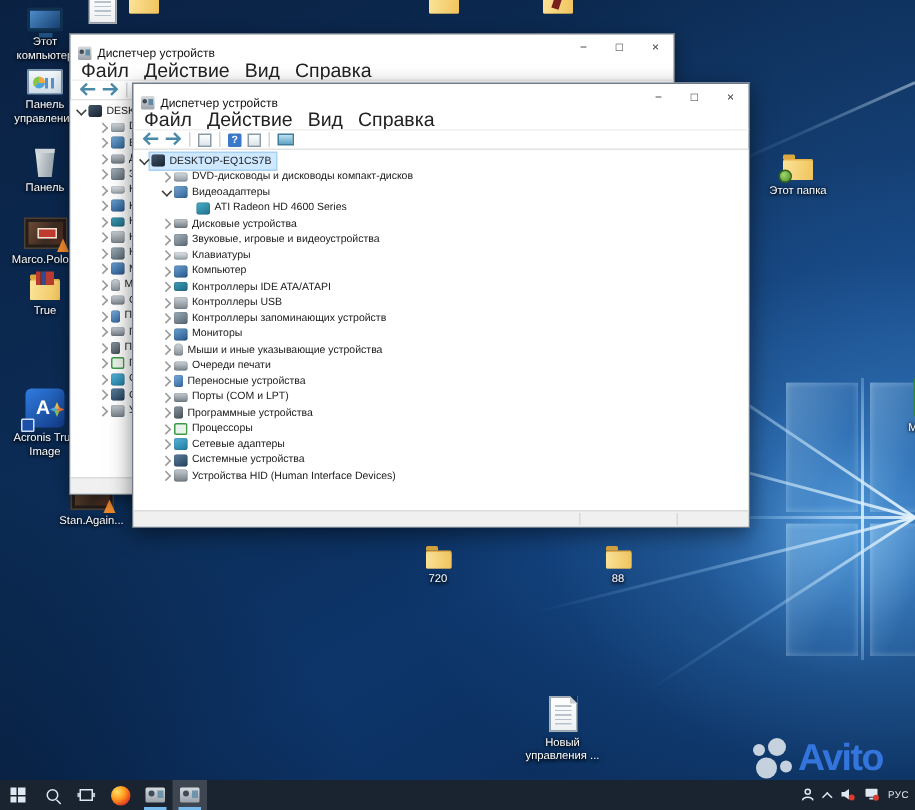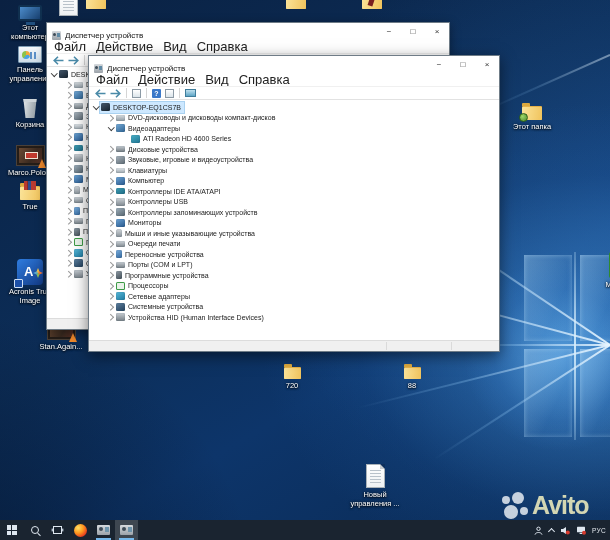--- a/index.html
+++ b/index.html
@@ -136,21 +136,21 @@
   .lang{font-size:6.5px;color:#e4e9ef;letter-spacing:.3px}
 
   
   .avito{position:absolute;left:501px;top:492px;z-index:50;display:flex;align-items:center;gap:4px;opacity:.82}
   .av-logo{position:relative;width:27px;height:27px}
   .av-logo i{position:absolute;border-radius:50%;background:#eef3f8}
   .av-logo .c1{left:1px;top:4px;width:8px;height:8px}
   .av-logo .c2{left:11px;top:0;width:12px;height:12px}
   .av-logo .c3{left:3px;top:13px;width:14px;height:14px}
   .av-logo .c4{left:19px;top:15px;width:8px;height:8px}
-  .av-text{font-size:25px;font-weight:bold;color:#fef9c3;letter-spacing:-1px;line-height:1}
+  .av-text{font-size:25px;font-weight:bold;color:#3b82f6;letter-spacing:-1px;line-height:1}
 </style>
 </head>
 <body>
 
 <div class="wp">
   <div class="glow"></div>
   <div class="pane tl"></div>
     <div class="pane tr"></div>
     <div class="pane bl"></div>
     <div class="pane br"></div>
@@ -181,21 +181,21 @@
 <div class="cell" style="left:2px;top:2px">
   <span class="ico-pc"></span>
   <span class="dlabel">Этот компьютер</span>
 </div>
 <div class="cell" style="left:2px;top:44px">
   <span class="ico-cp"></span>
   <span class="dlabel">Панель управления</span>
 </div>
 <div class="cell" style="left:2px;top:97px">
   <span class="ico-bin"></span>
-  <span class="dlabel">Корзина</span>
+  <span class="dlabel">Панель</span>
 </div>
 <div class="cell" style="left:2px;top:145px">
   <span class="ico-vid">
       <span class="red-tag"></span>
     </span>
   <span class="dlabel">Marco.Polo...</span>
 </div>
 <div class="cell" style="left:2px;top:181px">
   <span class="ico-folder">
       <span class="books"></span>

